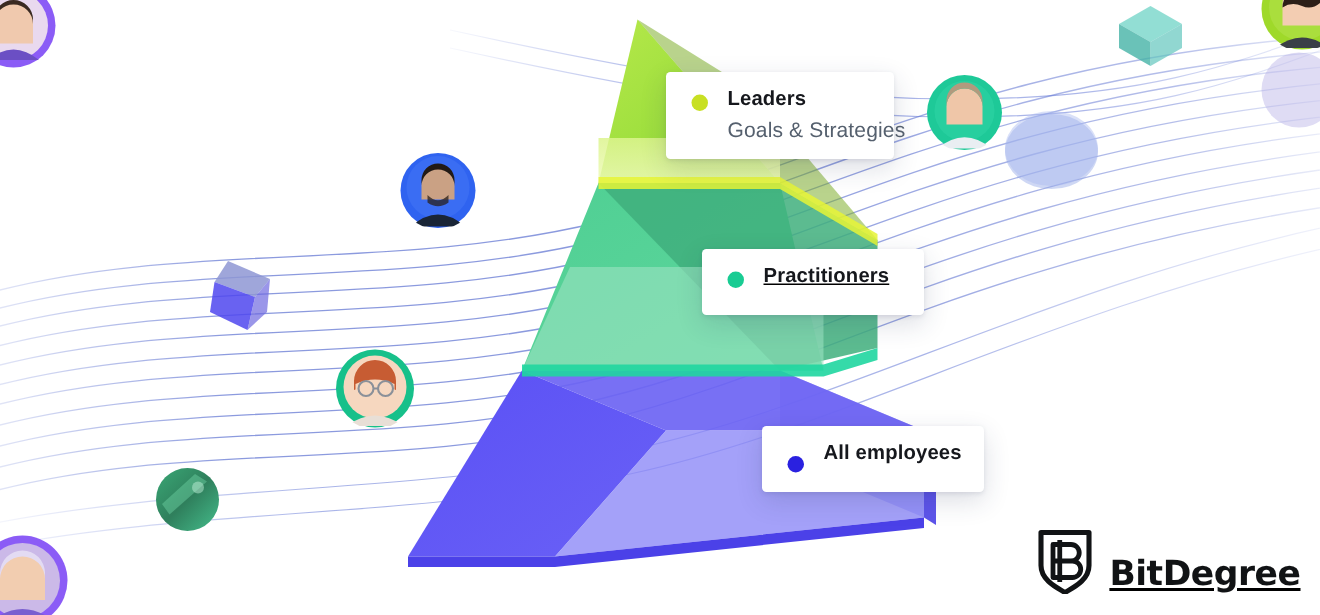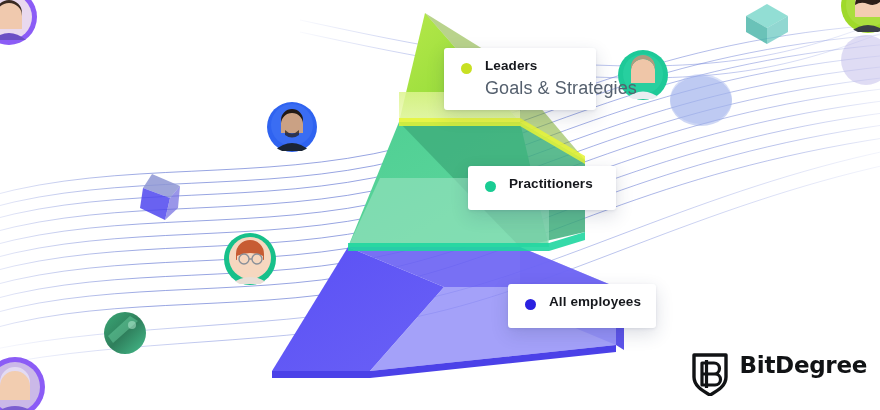--- a/index.html
+++ b/index.html
@@ -36,31 +36,31 @@
   .card .dot{
     width:11px;height:11px;border-radius:50%;
     margin-top:4px;margin-right:13px;flex:none;
   }
   .card .txt{display:flex;flex-direction:column;line-height:1;}
   .card .ttl{
     font-size:13.5px;font-weight:bold;color:#16181d;letter-spacing:.1px;
     margin-bottom:6px;white-space:nowrap;
   }
   .card .sub{
-    font-size:18px;color:#55606e;white-space:nowrap;letter-spacing:.1px;
+    font-size:14px;color:#55606e;white-space:nowrap;letter-spacing:.1px;
   }
 
   #card-leaders{left:428px;top:48px;width:152px;margin-left:16px;}
-  #card-practitioners{left:468px;top:166px;width:148px;}
-  #card-all{left:508px;top:284px;width:148px;}
+  #card-practitioners{left:468px;top:166px;width:148px;text-decoration:underline;}
+  #card-all{left:508px;top:284px;width:148px;align-items:flex-end;}
 
   
   .brand{
     position:absolute;right:13px;bottom:14px;
-    display:flex;align-items:flex-start;gap:11px;
+    display:flex;align-items:flex-end;gap:11px;text-decoration:underline;
   }
   .brand .wordmark{
     font-size:23px;font-weight:bold;color:#111315;letter-spacing:-.3px;
     font-family:"DejaVu Sans", sans-serif;
   }
 </style>
 </head>
 <body>
 
 <div id="stage">

